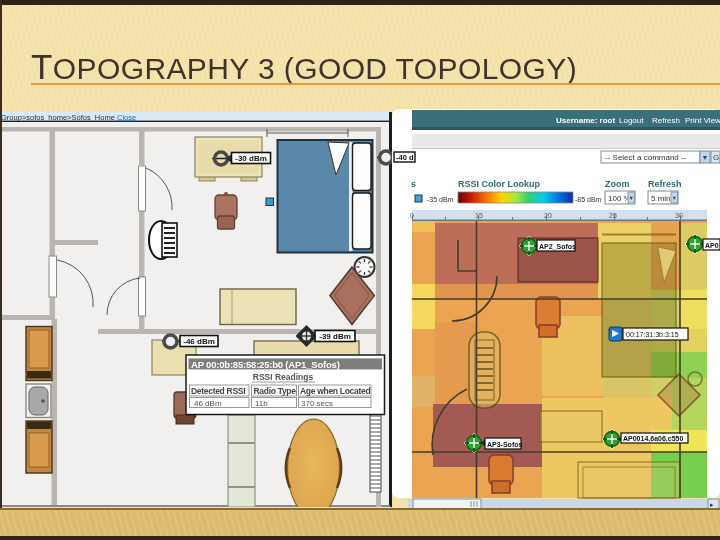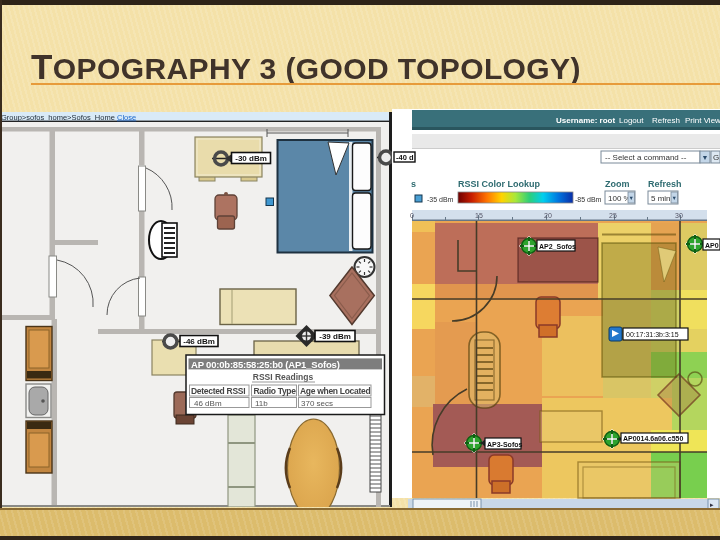--- a/index.html
+++ b/index.html
@@ -8,28 +8,28 @@
  background:
   repeating-linear-gradient(75deg,rgba(255,255,255,0.13) 0 2px,rgba(0,0,0,0) 2px 5px),
   #f4e1a8;
 }
 #topbar{position:absolute;left:0;top:0;width:720px;height:5px;background:#2e2317;}
 #leftedge{position:absolute;left:0;top:0;width:2px;height:540px;background:#3a2c1e;}
 #goldband{position:absolute;left:0;top:508px;width:720px;height:32px;
  background:repeating-linear-gradient(75deg,rgba(255,255,255,0.10) 0 2px,rgba(0,0,0,0) 2px 6px),#dcbc6c;
  border-top:2px solid #8a6b33;box-sizing:border-box;}
 #goldband .bot{position:absolute;left:0;bottom:0;width:720px;height:4px;background:#30251a;}
-#title{position:absolute;left:31px;top:47px;color:#40332a;font-weight:bold;
+#title{position:absolute;left:31px;top:47px;color:#40332a;font-weight:normal;
  font-size:30px;letter-spacing:0.4px;white-space:nowrap;}
 #title .big{font-size:35px;}
 #underline{position:absolute;left:31px;top:83px;width:689px;height:2px;background:#e79b3a;}
 
 #lp{position:absolute;left:0;top:112px;width:393px;height:448px;}
 
-#rp{position:absolute;left:392px;top:109px;width:328px;height:389px;background:#ffffff;}
+#rp{position:absolute;left:392px;top:109px;width:328px;height:389px;background:#ffffff;border-radius:7px;}
 </style>
 </head>
 <body>
 <div id="slide">
   <div id="title"><span class="big">T</span>OPOGRAPHY 3 (GOOD TOPOLOGY)</div>
   <div id="underline"></div>
 
   <div id="lp">
   <svg width="393" height="395" viewBox="0 0 393 395">
 

